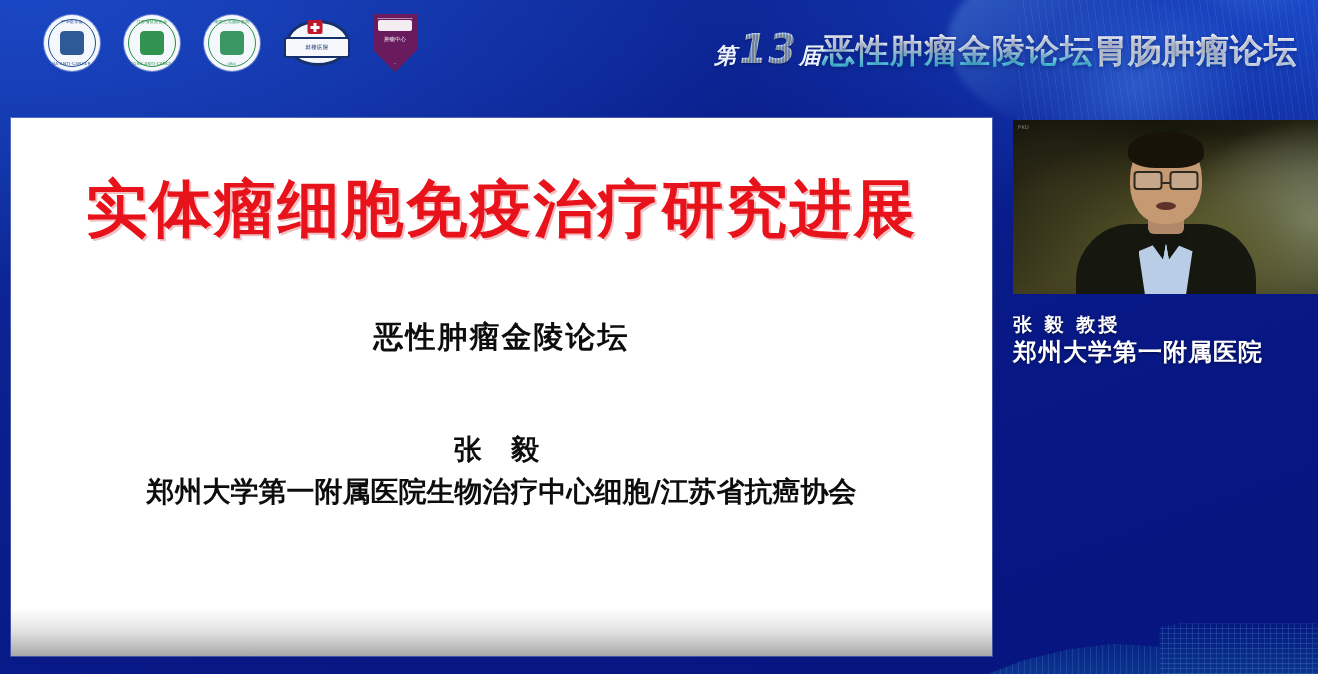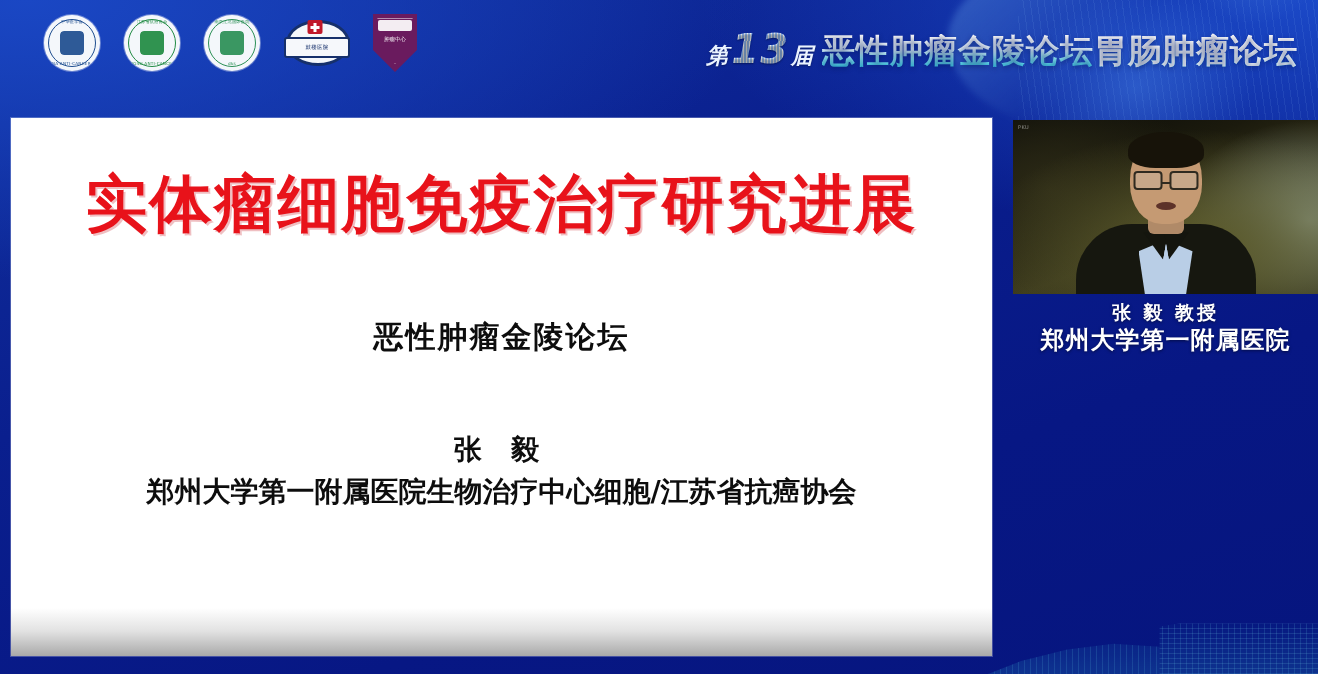--- a/index.html
+++ b/index.html
@@ -113,21 +113,21 @@
     clip-path:polygon(6% 0%, 94% 0%, 94% 60%, 50% 100%, 6% 60%);
   }
   .ls-cap{
     position:absolute;left:8px;right:8px;top:6px;height:11px;
     background:#fff;border-radius:2px;opacity:.92;
   }
   .ls-t1{position:absolute;left:0;right:0;top:22px;text-align:center;font-size:5.4px;color:#fff;line-height:1.25;}
 
   .banner{
     position:absolute;right:20px;top:26px;height:48px;
-    display:flex;align-items:center;gap:8px;white-space:nowrap;
+    display:flex;align-items:center;white-space:nowrap;
   }
   .banner-ord{
     font-size:22px;font-weight:700;color:#eaf3ff;letter-spacing:1px;
     font-style:italic;
     text-shadow:0 1px 2px rgba(0,0,0,.35);
   }
   .banner-ord .num{
     font-size:40px;font-weight:800;line-height:1;
     background:repeating-linear-gradient(92deg,#ffffff 0 1px,#9fc8ff 1px 3px);
     -webkit-background-clip:text;background-clip:text;color:transparent;
@@ -149,21 +149,20 @@
     position:absolute;left:11px;top:118px;width:981px;height:538px;
     background:#fff;overflow:hidden;
     box-shadow:0 0 0 1px rgba(255,255,255,.25);
   }
   .slide-inner{position:absolute;inset:0;display:flex;flex-direction:column;align-items:center;}
   .slide-title{
     margin-top:60px;
     font-size:62px;font-weight:900;color:#e8121a;letter-spacing:2px;
     line-height:1;white-space:nowrap;
     text-shadow:2px 2px 0 rgba(190,0,10,.25);
-    font-family:Liberation Mono, monospace;
   }
   .slide-sub{
     margin-top:82px;font-size:30px;font-weight:700;color:#0d0d0d;letter-spacing:2px;line-height:1;
   }
   .slide-sub2{
     margin-top:26px;font-size:30px;font-weight:700;color:#0d0d0d;letter-spacing:1px;line-height:1;
   }
   .slide-author{
     margin-top:84px;font-size:28px;font-weight:800;color:#0d0d0d;letter-spacing:10px;line-height:1;
   }
@@ -229,22 +228,22 @@
   .p-bridge{
     position:absolute;left:50%;bottom:110px;transform:translateX(-50%);
     width:9px;height:2px;background:#2f2a20;
   }
   .p-mouth{
     position:absolute;left:50%;bottom:84px;transform:translateX(-50%);
     width:20px;height:8px;background:#5d3229;border-radius:50%;
   }
 
   .vid-caption{
-    position:absolute;left:1013px;top:300px;width:305px;
-    text-align:center;color:#fff;line-height:1.3;
+    position:absolute;left:1013px;top:312px;width:305px;
+    color:#fff;line-height:1.3;
   }
   .cap1{font-size:19px;font-weight:700;letter-spacing:3px;text-shadow:0 1px 3px rgba(0,0,0,.5);}
   .cap2{font-size:24px;font-weight:700;letter-spacing:1px;margin-top:0;text-shadow:0 1px 3px rgba(0,0,0,.5);}
 </style>
 </head>
 <body>
 
 <div id="stage">
 
   <div class="bg">

